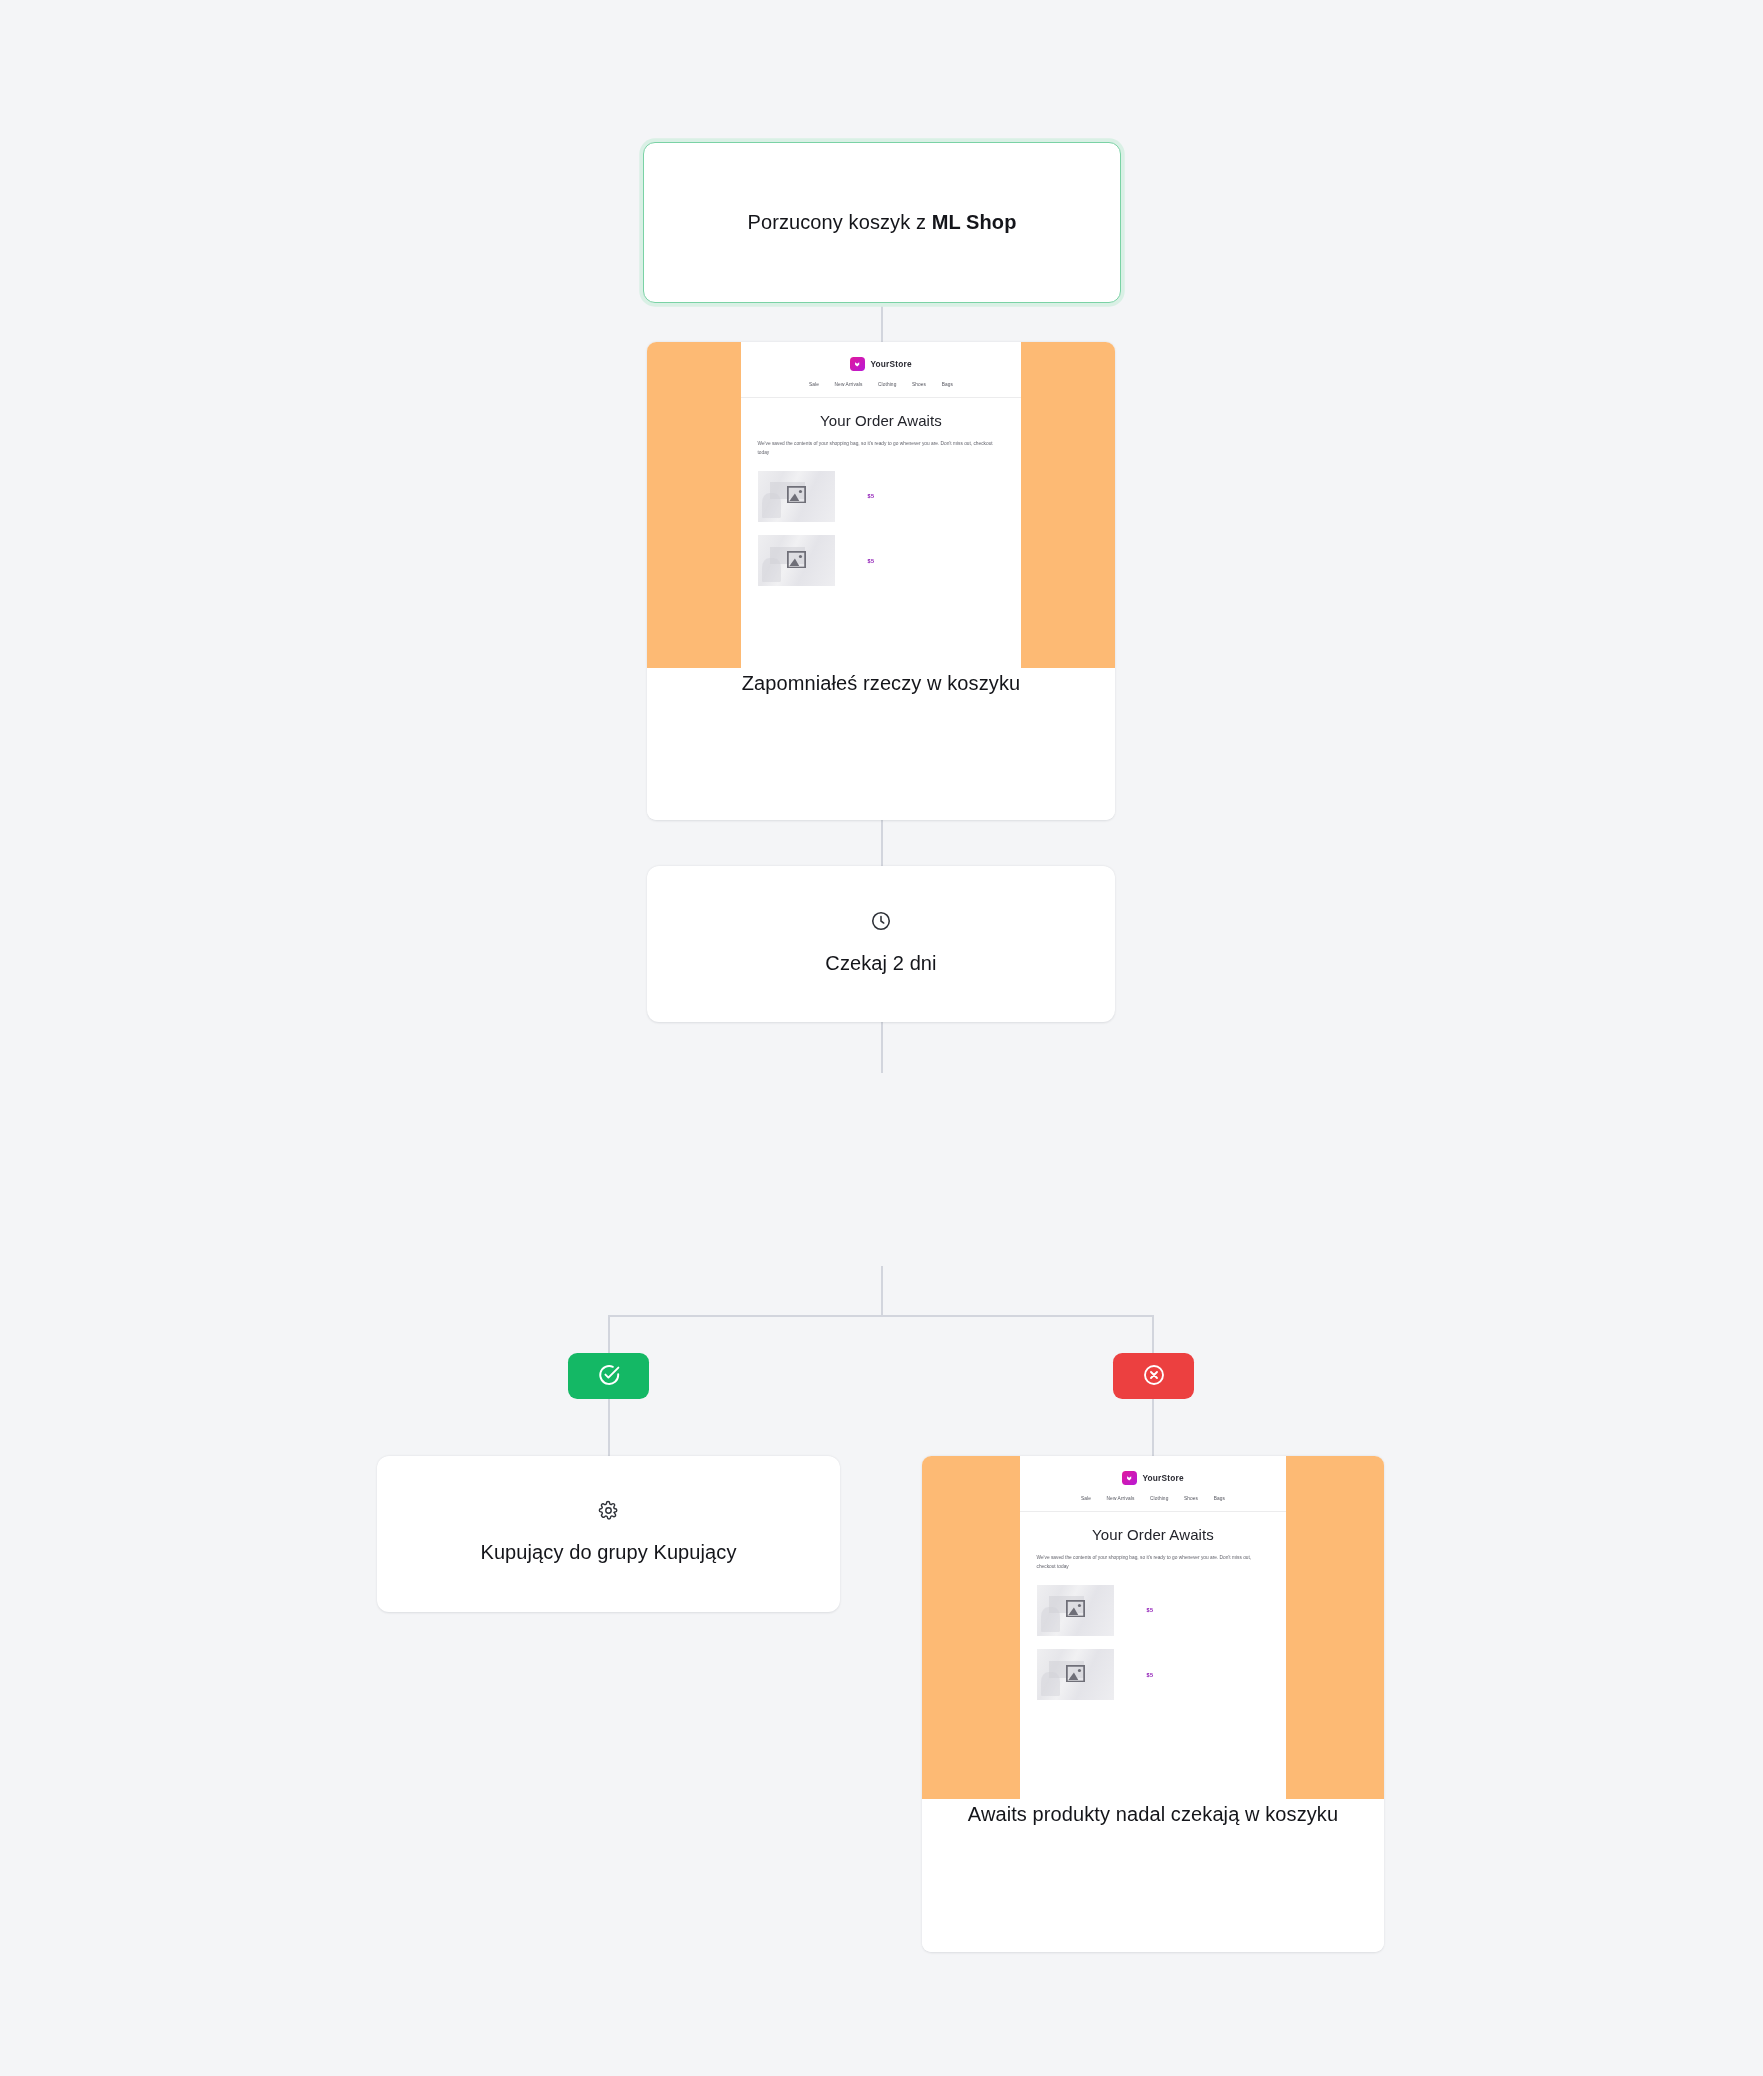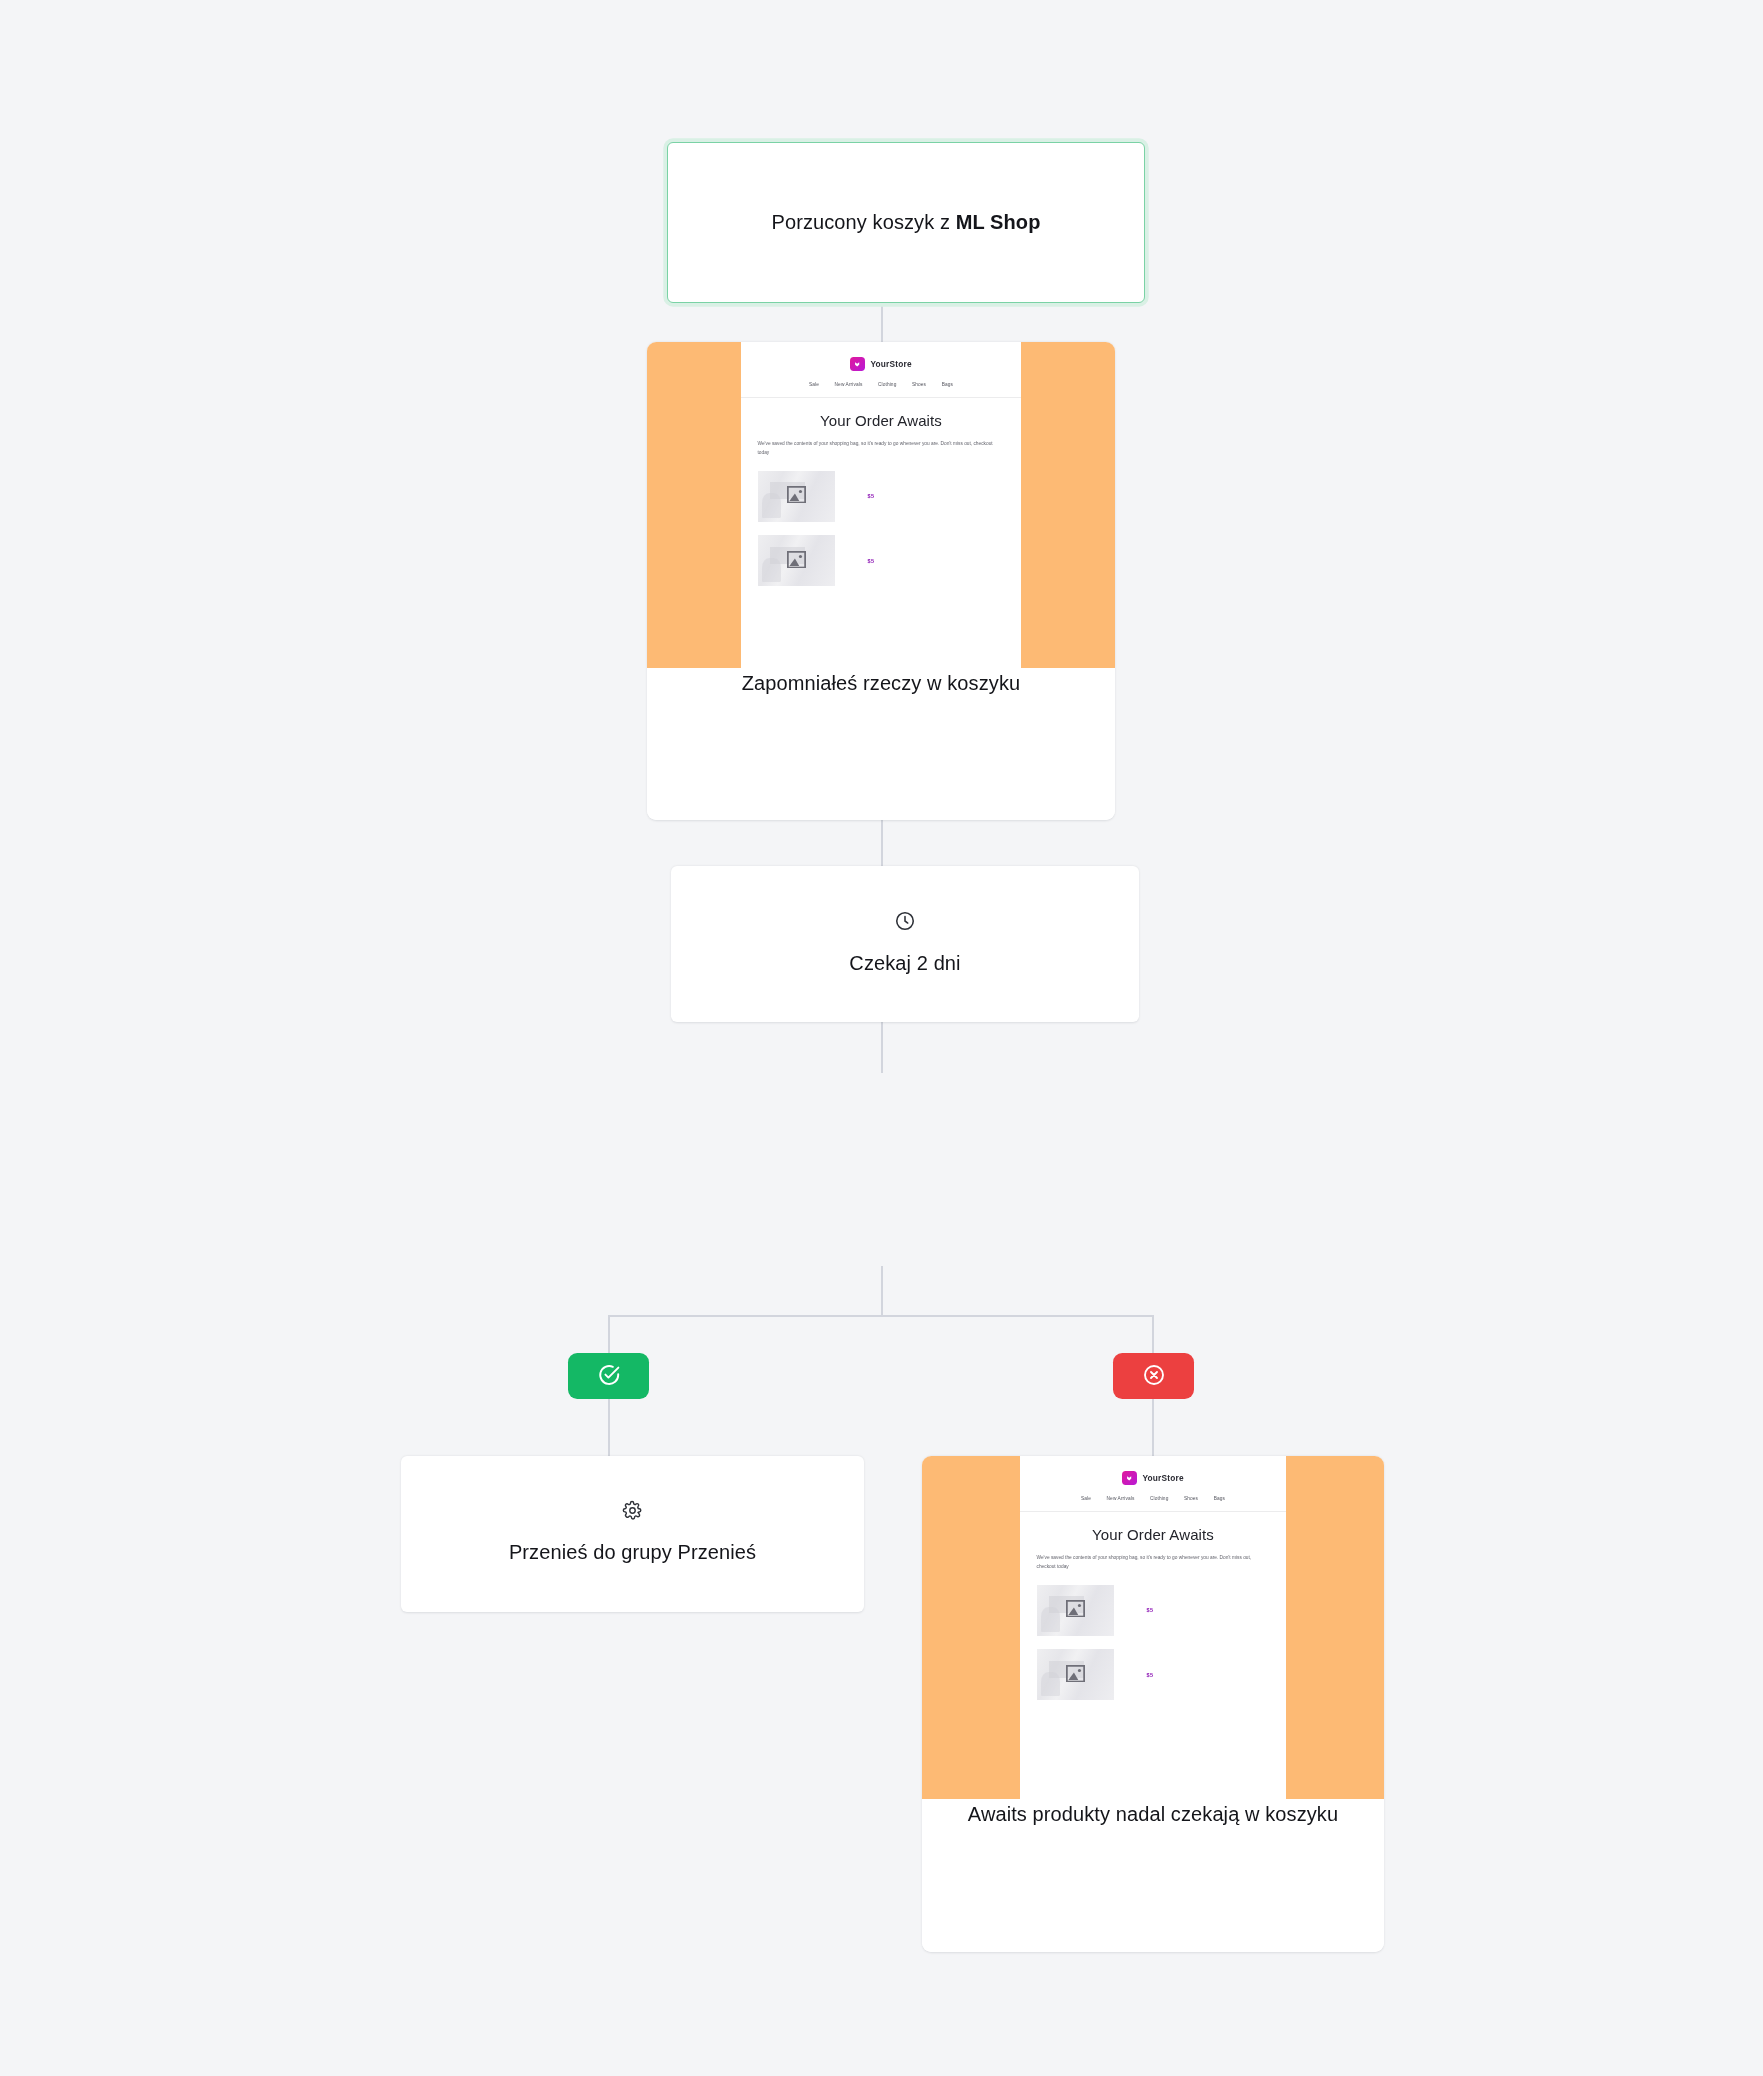--- a/index.html
+++ b/index.html
@@ -14,24 +14,23 @@
 
   
   .conn{position:absolute;background:#d2d5dd;}
   .conn-v{width:1.8px;}
   .conn-h{height:1.8px;}
 
   
   .node{
     position:absolute;
     background:#ffffff;
-    border-radius:6px;
+    border-radius:12px;
     box-shadow:0 0.9px 2.8px rgba(16,24,40,.07), 0 0.9px 1.8px rgba(16,24,40,.04);
     box-sizing:border-box;
-    margin-left:24px;
   }
   .node-inner{
     display:flex;flex-direction:column;
     align-items:center;justify-content:center;
     height:100%;width:100%;
     padding:16.5px 24px;box-sizing:border-box;
   }
   .node-title{
     font-size:20px;line-height:31px;color:#14151a;
     text-align:center;font-weight:400;
@@ -249,21 +248,21 @@
   </div>
 
   <div class="node" style="left:377px;top:1456px;width:463px;height:156px;">
     <div class="node-inner">
       <span class="node-icon">
         <svg width="21" height="21" viewBox="0 0 24 24" fill="none" stroke="#2e3138" stroke-width="1.6" stroke-linecap="round" stroke-linejoin="round" aria-hidden="true">
           <circle cx="12" cy="12" r="3.1"></circle>
           <path d="M19.2 14.4a1.5 1.5 0 0 0 .3 1.66l.05.05a1.8 1.8 0 1 1-2.56 2.56l-.05-.05a1.5 1.5 0 0 0-1.66-.3 1.5 1.5 0 0 0-.91 1.38v.14a1.8 1.8 0 1 1-3.62 0v-.07a1.5 1.5 0 0 0-.98-1.38 1.5 1.5 0 0 0-1.66.3l-.05.05A1.8 1.8 0 1 1 4.5 16.2l.05-.05a1.5 1.5 0 0 0 .3-1.66 1.5 1.5 0 0 0-1.38-.91h-.14a1.8 1.8 0 1 1 0-3.62h.07a1.5 1.5 0 0 0 1.38-.98 1.5 1.5 0 0 0-.3-1.66L4.43 7.3A1.8 1.8 0 1 1 7 4.74l.05.05a1.5 1.5 0 0 0 1.66.3h.07a1.5 1.5 0 0 0 .91-1.38v-.14a1.8 1.8 0 1 1 3.62 0v.07a1.5 1.5 0 0 0 .91 1.38 1.5 1.5 0 0 0 1.66-.3l.05-.05a1.8 1.8 0 1 1 2.56 2.56l-.05.05a1.5 1.5 0 0 0-.3 1.66v.07a1.5 1.5 0 0 0 1.38.91h.14a1.8 1.8 0 1 1 0 3.62h-.07a1.5 1.5 0 0 0-1.38.91z"></path>
         </svg>
       </span>
-      <div class="node-title">Przenieś do grupy Przenieś</div>
+      <div class="node-title">Kupujący do grupy Kupujący</div>
     </div>
   </div>
 
   <div class="email-card" style="left:922px;top:1456px;width:462px;height:496px;">
     <div class="email-preview" style="height:343px;">
       <div class="mail" style="width:266px;">
         <div class="mail-head">
           <div class="brand">
             <span class="brand-logo">
               <svg width="8.3" height="8.3" viewBox="0 0 12 12" aria-hidden="true">

